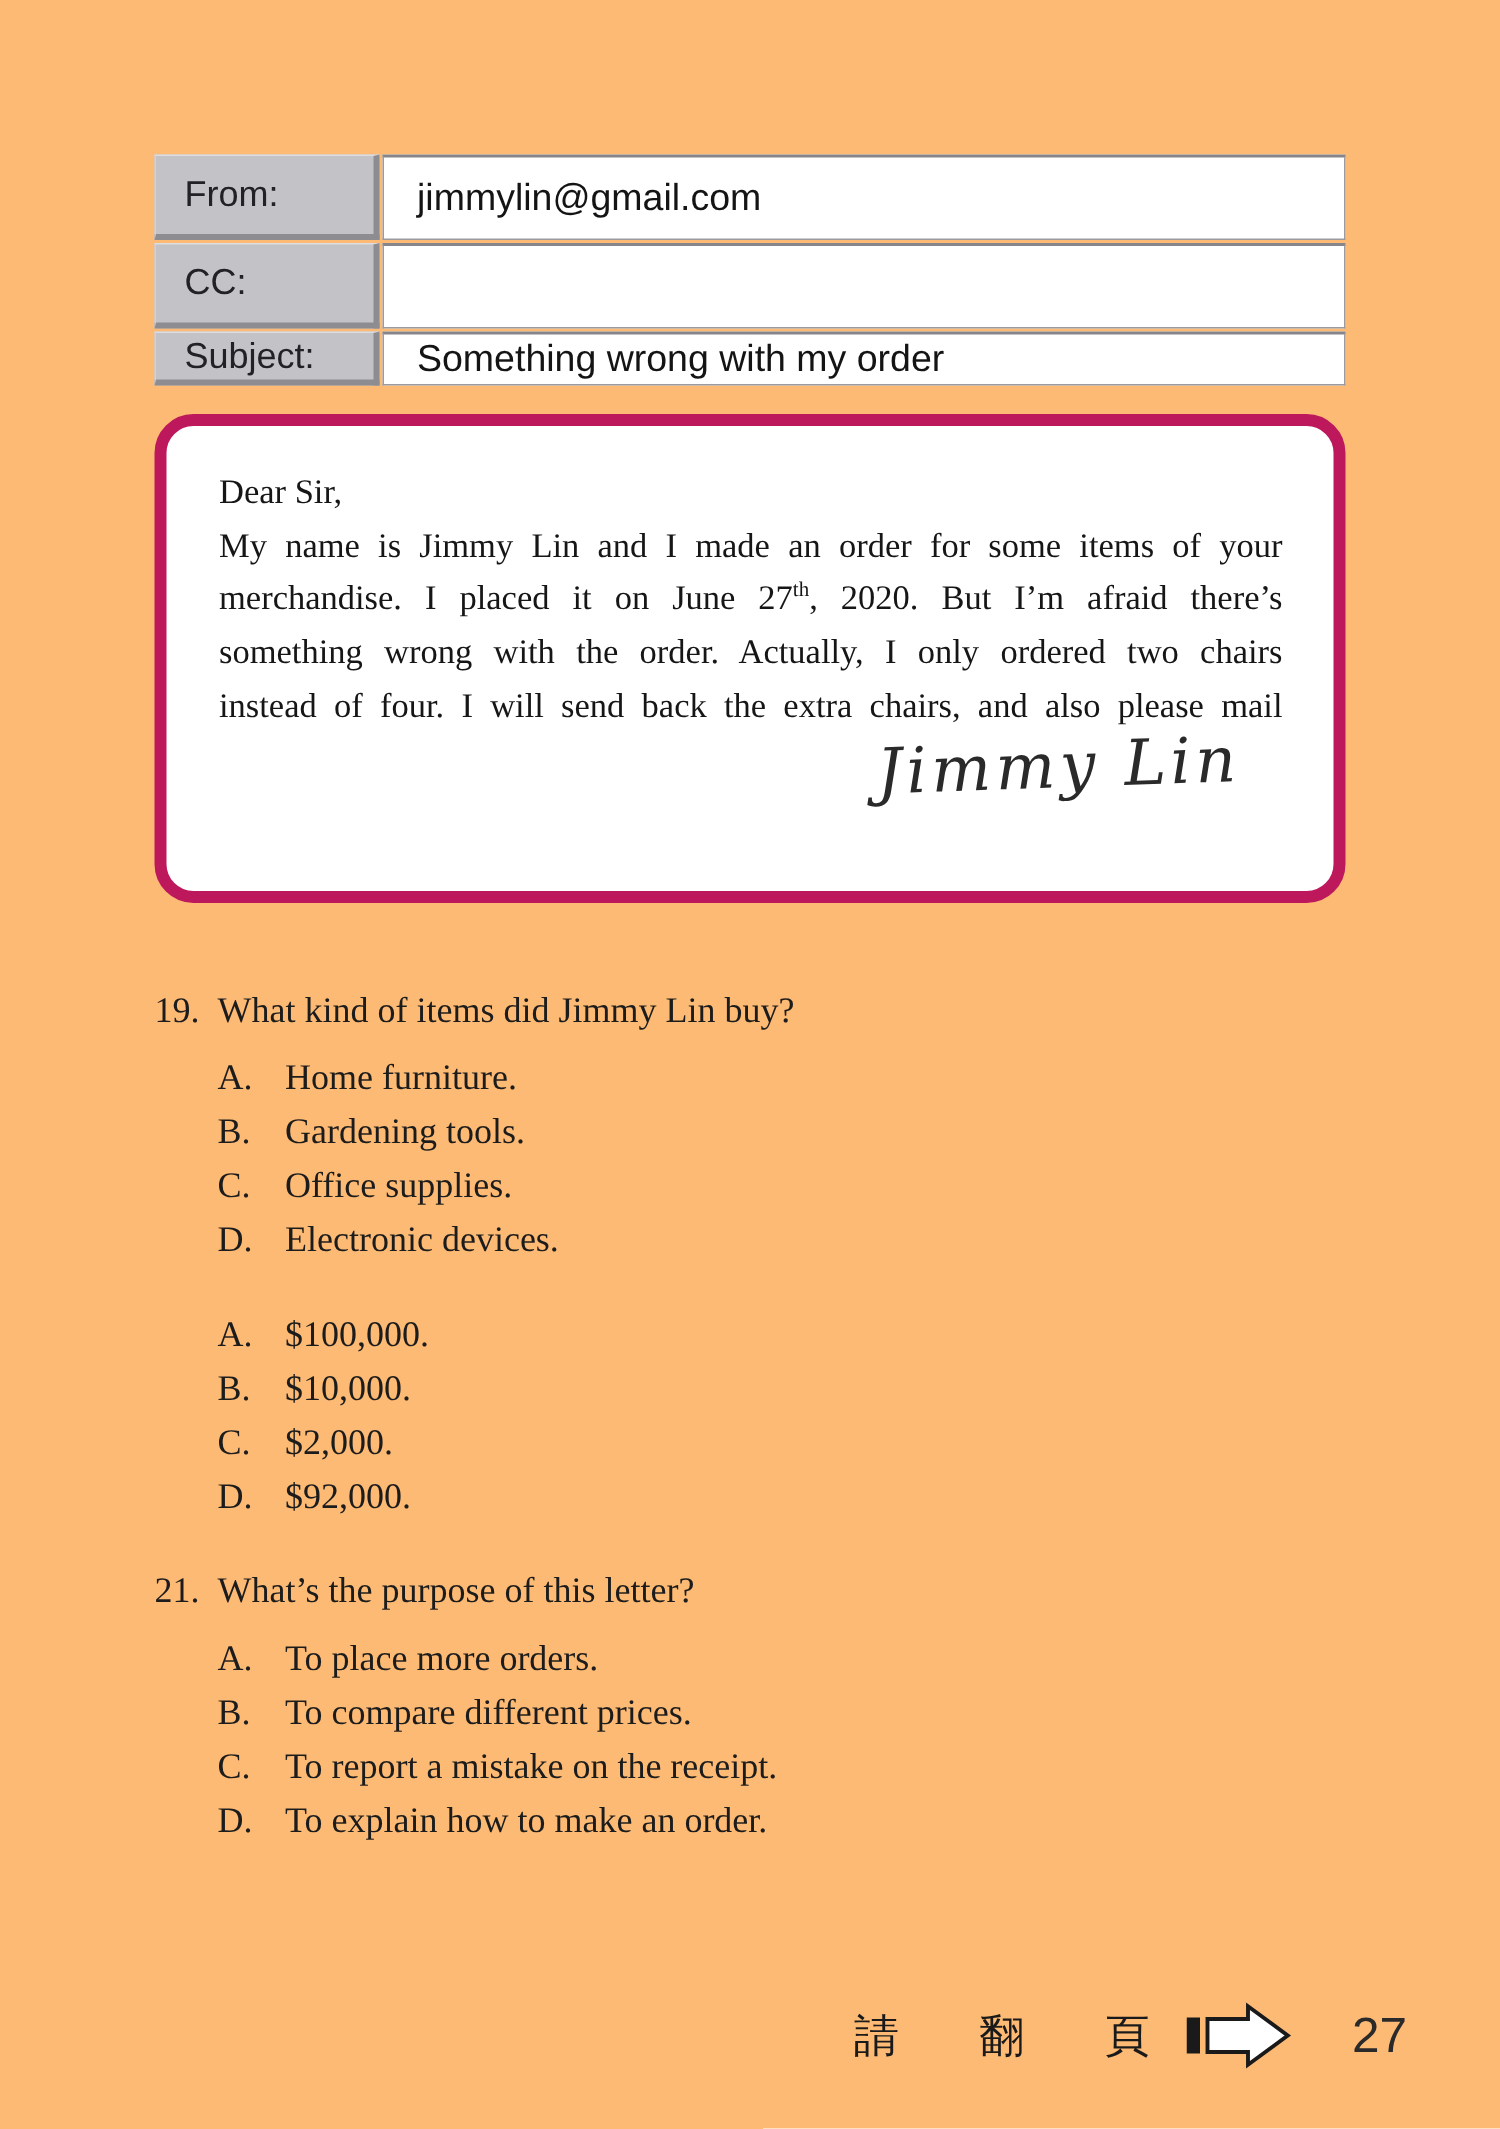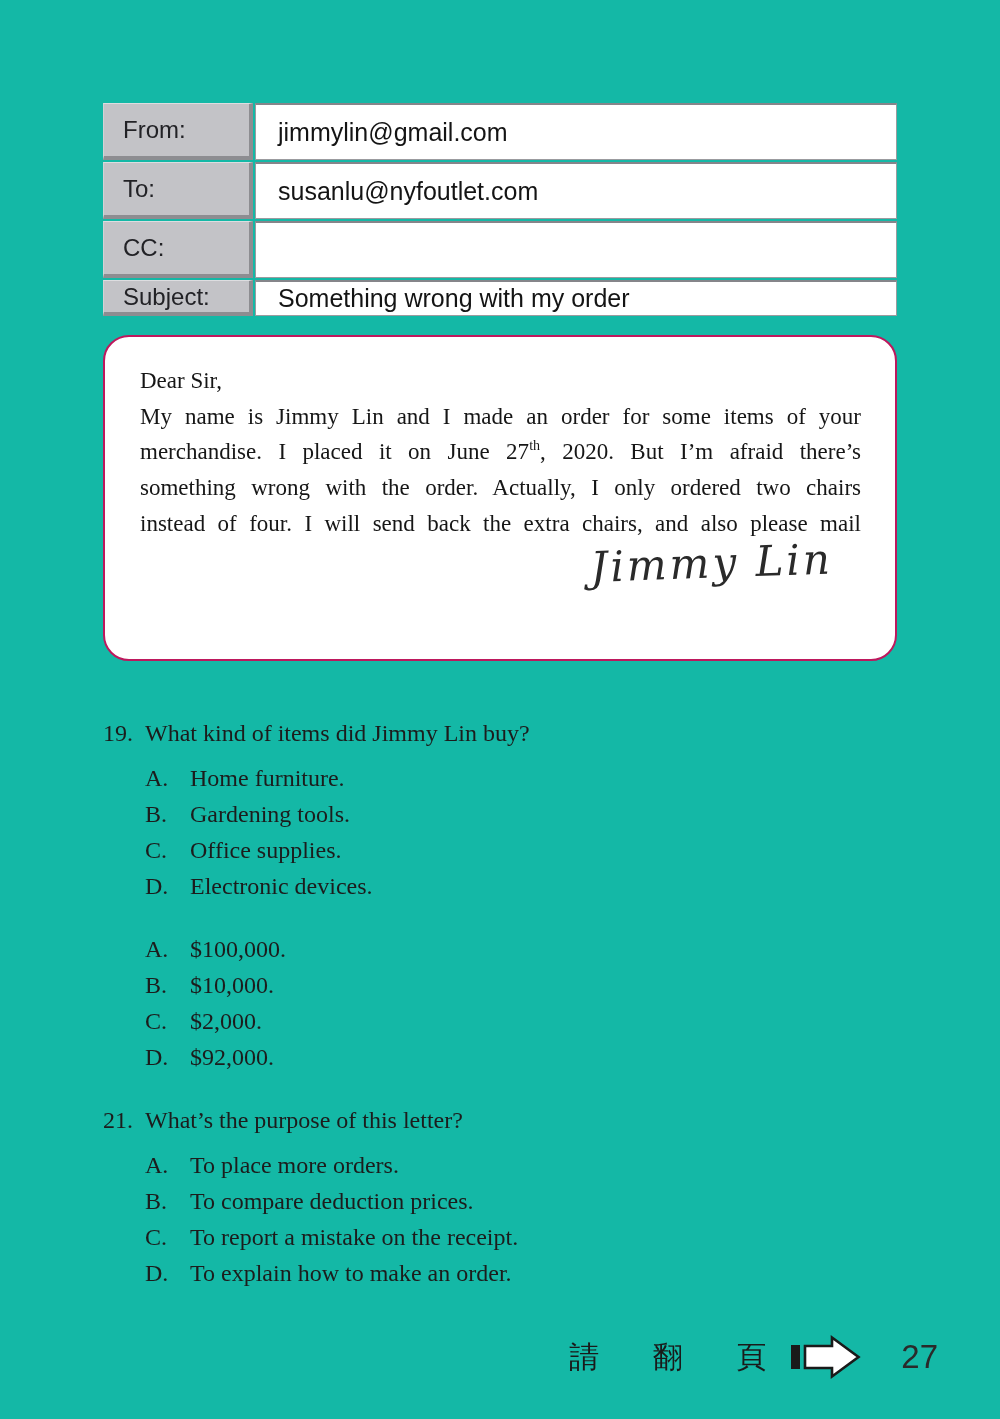--- a/index.html
+++ b/index.html
@@ -1,19 +1,19 @@
 <!DOCTYPE html>
 <html><head>
 <meta charset="utf-8">
 <style>
   html,body { margin:0; padding:0; background:#ffffff; }
   .page {
     position: relative;
     width: 1000px; height: 1419px;
-    background: #14b8a6;
+    background: #fdba74;
     font-family: "Liberation Serif", serif;
     color: #1c1c1c;
     overflow: hidden;
   }
   .content { position: absolute; left: 103px; top: 103px; width: 794px; }
 
   
   .hdr-row { display: flex; height: 57px; margin-bottom: 2px; }
   .hdr-row.short { height: 36px; }
   .hdr-label {
@@ -36,21 +36,21 @@
     display: flex; align-items: center;
     padding-left: 22px;
     font-family: "Liberation Sans", sans-serif;
     font-size: 25px; color: #141414;
   }
 
   
   .body-box {
     margin-top: 19px; box-sizing: border-box;
     width: 794px; height: 326px;
-    border: 2px solid #be185d;
+    border: 8px solid #be185d;
     border-radius: 26px;
     padding: 26px 34px 0 35px;
     background: #ffffff;
   }
   .b-line {
     font-size: 23px; line-height: 35.7px; color: #161616;
     white-space: nowrap;
   }
   .b-line.just { white-space: normal; text-align: justify; text-align-last: justify; }
   .b-line sup { font-size: 14px; line-height: 0; }
@@ -92,24 +92,20 @@
 
 <div class="page">
   <div class="content">
 
     <div>
       <div class="hdr-row">
         <div class="hdr-label">From:</div>
         <div class="hdr-value">jimmylin@gmail.com</div>
       </div>
       <div class="hdr-row">
-        <div class="hdr-label">To:</div>
-        <div class="hdr-value">susanlu@nyfoutlet.com</div>
-      </div>
-      <div class="hdr-row">
         <div class="hdr-label">CC:</div>
         <div class="hdr-value"></div>
       </div>
       <div class="hdr-row short">
         <div class="hdr-label">Subject:</div>
         <div class="hdr-value">Something wrong with my order</div>
       </div>
     </div>
 
     <div class="body-box">
@@ -169,21 +165,21 @@
         <div class="q-stem">
           <span class="q-num">21.</span>
           <span>What’s the purpose of this letter?</span>
         </div>
         <div class="opt">
             <span class="opt-letter">A.</span>
             <span>To place more orders.</span>
           </div>
         <div class="opt">
             <span class="opt-letter">B.</span>
-            <span>To compare deduction prices.</span>
+            <span>To compare different prices.</span>
           </div>
         <div class="opt">
             <span class="opt-letter">C.</span>
             <span>To report a mistake on the receipt.</span>
           </div>
         <div class="opt">
             <span class="opt-letter">D.</span>
             <span>To explain how to make an order.</span>
           </div>
       </div>

